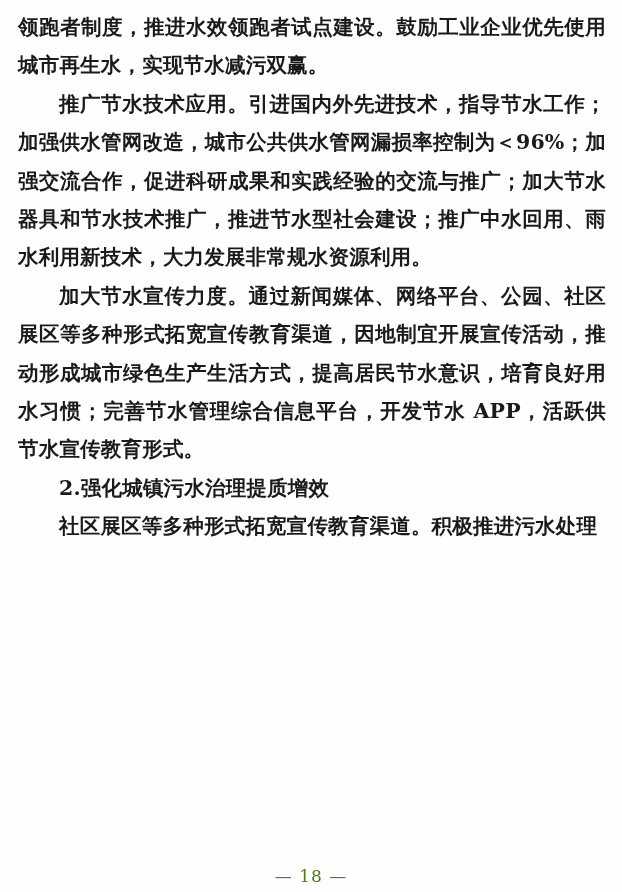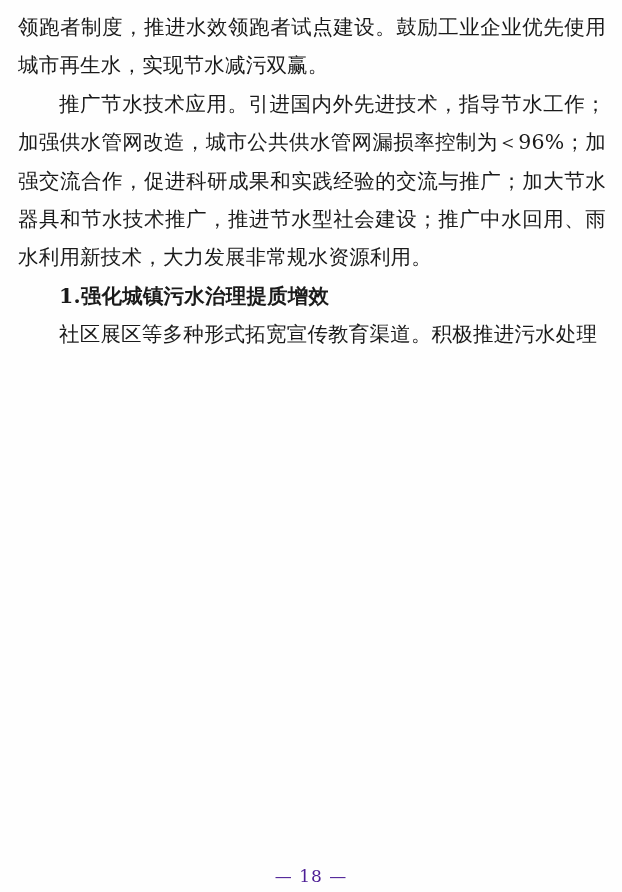--- a/index.html
+++ b/index.html
@@ -25,57 +25,58 @@
     width: 588px;
   }
   .para {
     font-size: 20.5px;
     line-height: 38.4px;
     color: #1a1a1a;
     text-align: justify;
     text-justify: inter-ideograph;
     margin: 0;
     letter-spacing: 0.2px;
-    font-weight: 400;
+    font-weight: 700;
   }
   .para.indent {
     text-indent: 2em;
   }
   .para.heading {
     text-indent: 2em;
     font-weight: 700;
   }
   .footer {
     position: absolute;
     left: 0;
     right: 0;
     bottom: 6px;
     text-align: center;
     font-size: 17px;
-    color: #4c1d95;
+    color: #4d7c0f;
     letter-spacing: 1px;
   }
   .footer .pgnum {
     display: inline-block;
     padding: 0 6px;
   }
 </style>
 </head>
 <body>
 
 <div class="page">
   <div class="content">
 
     <p class="para">领跑者制度，推进水效领跑者试点建设。鼓励工业企业优先使用城市再生水，实现节水减污双赢。</p>
 
 
     <p class="para indent">推广节水技术应用。引进国内外先进技术，指导节水工作；加强供水管网改造，城市公共供水管网漏损率控制为＜96%；加强交流合作，促进科研成果和实践经验的交流与推广；加大节水器具和节水技术推广，推进节水型社会建设；推广中水回用、雨水利用新技术，大力发展非常规水资源利用。</p>
 
+    <p class="para indent">加大节水宣传力度。通过新闻媒体、网络平台、公园、社区展区等多种形式拓宽宣传教育渠道，因地制宜开展宣传活动，推动形成城市绿色生产生活方式，提高居民节水意识，培育良好用水习惯；完善节水管理综合信息平台，开发节水 APP，活跃供节水宣传教育形式。</p>
 
-    <p class="para heading">1.强化城镇污水治理提质增效</p>
+    <p class="para heading">2.强化城镇污水治理提质增效</p>
 
     <p class="para indent">社区展区等多种形式拓宽宣传教育渠道。积极推进污水处理</p>
 
   </div>
 
   <div class="footer">
     <span class="pgnum">— 18 —</span>
   </div>
 </div>
 

